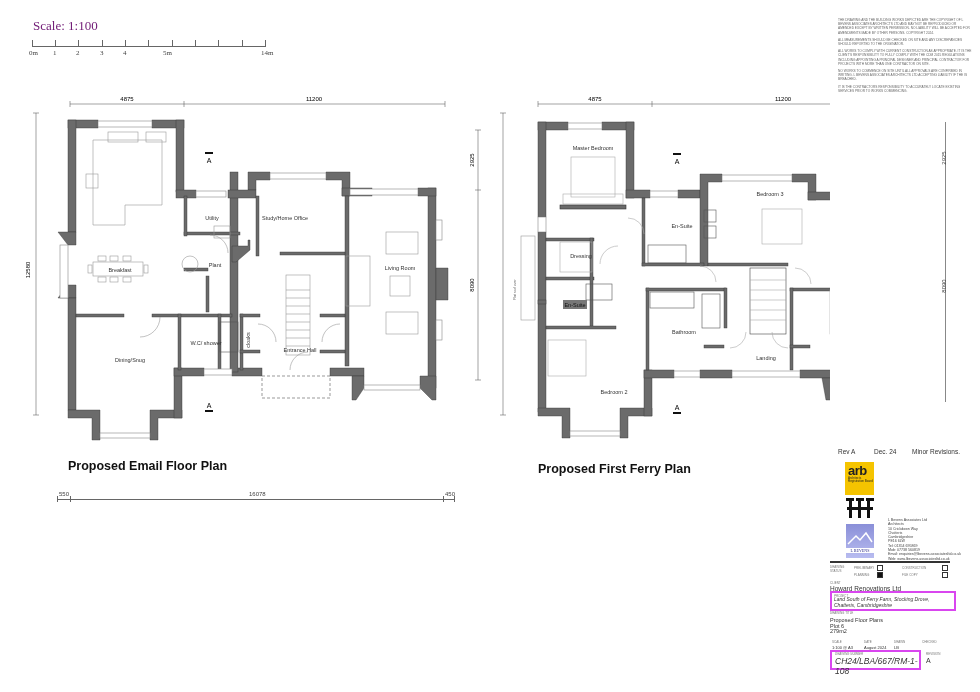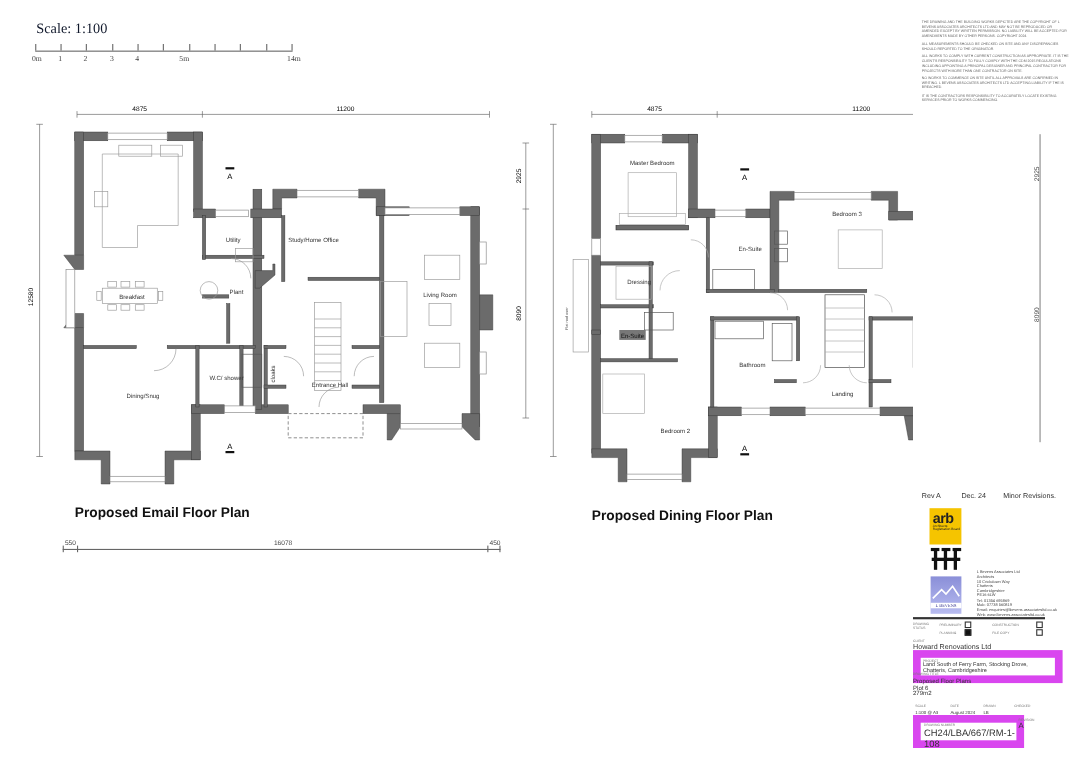--- a/index.html
+++ b/index.html
@@ -1,18 +1,18 @@
 <!DOCTYPE html>
 <html><head>
 <meta charset="utf-8">
 <style>
   html,body{margin:0;padding:0;background:#fff;}
   body{width:980px;height:692px;position:relative;overflow:hidden;font-family:"Liberation Sans",sans-serif;color:#222;}
   .abs{position:absolute;}
-  .scale-title{left:33px;top:18px;font-family:"Liberation Serif",serif;font-size:13px;color:#0f172a;}
+  .scale-title{left:33px;top:18px;font-family:"Liberation Serif",serif;font-size:13px;color:#701a75;}
   .scale-bar{left:32px;top:40px;width:235px;height:18px;}
   .scale-tick{position:absolute;top:0;width:1px;height:6px;background:#666;}
   .scale-line{position:absolute;left:0;top:6px;width:234px;height:1px;background:#666;}
   .scale-lbl{position:absolute;top:9px;font-family:"Liberation Serif",serif;font-size:7px;color:#444;transform:translateX(-3px);}
   .notes{left:838px;top:18px;width:135px;font-size:3.2px;line-height:4.2px;color:#666;}
   .notes p{margin:0 0 3px 0;}
   .plan{position:absolute;}
   .plan svg{display:block;}
   .plan-title{font-weight:bold;font-size:12.5px;color:#111;}
   .dim{font-size:6px;color:#444;}
@@ -24,21 +24,21 @@
   .arb .sm{position:absolute;left:3px;top:15px;font-size:3px;line-height:3.4px;color:#222;}
   .crest{position:absolute;left:24px;top:58px;width:28px;height:22px;}
   .bev-logo{position:absolute;left:24px;top:84px;width:28px;height:34px;background:linear-gradient(180deg,#8a8fd8,#b8bcf0);}
   .bev-logo .nm{position:absolute;left:0;bottom:5px;width:100%;text-align:center;font-family:"Liberation Serif",serif;font-size:4px;color:#2a2a8a;background:#fff;}
   .addr{position:absolute;left:66px;top:78px;font-size:3.6px;line-height:4.3px;color:#444;}
   .hr{position:absolute;left:8px;height:1px;background:#333;}
   .lbl-xs{position:absolute;font-size:3px;color:#777;}
   .val{position:absolute;font-size:5.5px;color:#333;}
   .chk{position:absolute;width:4px;height:4px;border:0.6px solid #333;background:#fff;}
   .chk.on{background:#111;}
-  .boxed{position:absolute;border:7px solid #d946ef;}
+  .boxed{position:absolute;border:2px solid #d946ef;font-style:italic;}
   .room{font-size:5.5px;fill:#333;font-family:"Liberation Sans",sans-serif;}
 </style>
 </head>
 <body>
 
 <div class="abs scale-title">Scale: 1:100</div>
 <div class="abs scale-bar">
   <div class="scale-line"></div>
   <div class="scale-tick" style="left:0px"></div>
   <div class="scale-tick" style="left:23px"></div>
@@ -347,21 +347,21 @@
     <text x="858" y="228" class="room" text-anchor="middle">Bedroom 4</text>
     <text x="581" y="258" class="room" text-anchor="middle">Dressing</text>
     <rect x="563" y="300" width="24" height="9" fill="#777"></rect>
     <text x="575" y="307" class="room" text-anchor="middle" style="fill:#111">En-Suite</text>
     <text x="684" y="334" class="room" text-anchor="middle">Bathroom</text>
     <text x="766" y="360" class="room" text-anchor="middle">Landing</text>
     <text x="862" y="352" class="room" text-anchor="middle">Bedroom 5</text>
     <text x="614" y="394" class="room" text-anchor="middle">Bedroom 2</text>
   </svg>
 </div>
-<div class="abs plan-title" style="left:538px;top:462px;">Proposed Dining Floor Plan</div>
+<div class="abs plan-title" style="left:538px;top:462px;">Proposed First Ferry Plan</div>
 
 <div class="abs" style="left:945px;top:122px;width:1px;height:280px;background:#888;"></div>
 <div class="abs dim" style="left:937px;top:155px;transform:rotate(-90deg);">2925</div>
 <div class="abs dim" style="left:937px;top:283px;transform:rotate(-90deg);">8090</div>
 
 <div class="abs tb">
   <div class="rev-row">
     <span style="left:8px">Rev A</span>
     <span style="left:44px">Dec. 24</span>
     <span style="left:82px">Minor Revisions.</span>

